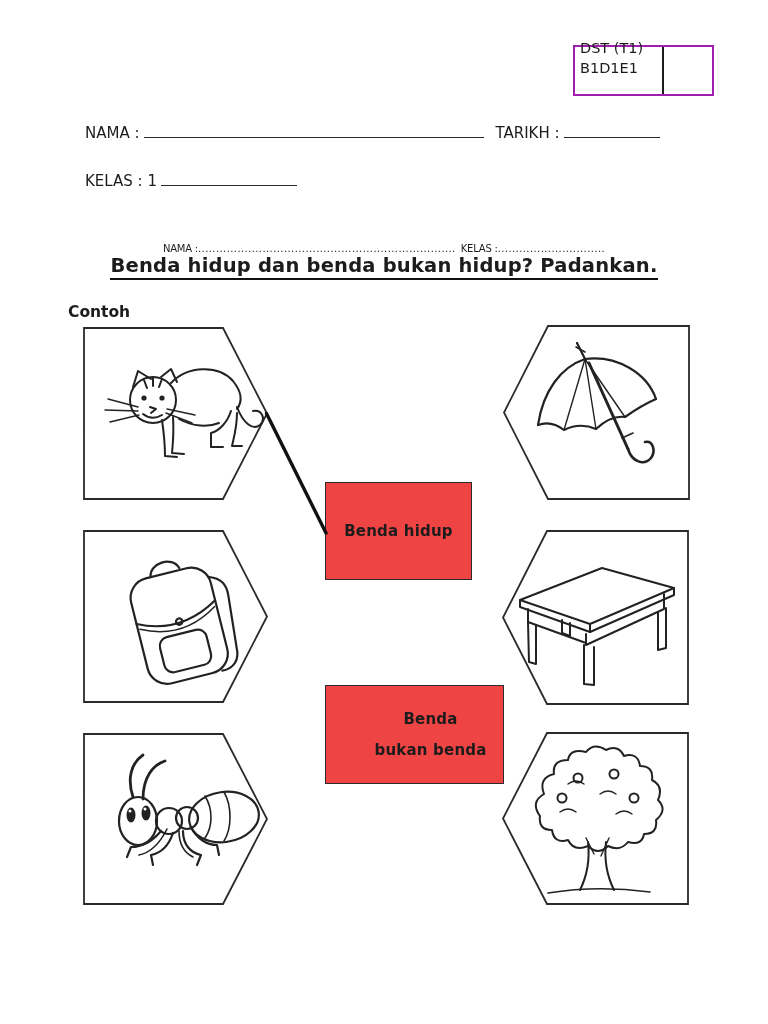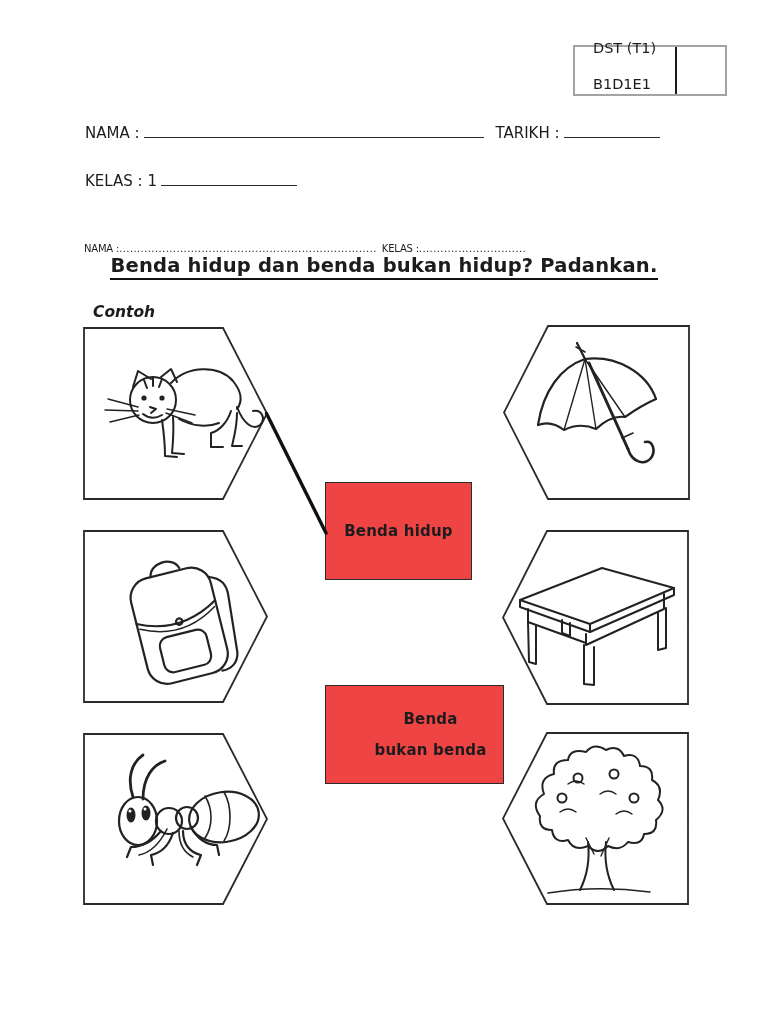--- a/index.html
+++ b/index.html
@@ -2,41 +2,41 @@
 <html><head>
 <meta charset="utf-8">
 <style>
   html,body{margin:0;padding:0;background:#ffffff;}
   .sheet{
     position:relative;width:768px;height:1024px;background:#ffffff;
     font-family:"DejaVu Sans","Liberation Sans",sans-serif;color:#1c1c1c;overflow:hidden;
   }
   
   .code-box{position:absolute;left:573px;top:45px;width:137px;height:47px;
-    border:2px solid #a3a3a3;display:flex;padding-left:13px;}
+    border:2px solid #a21caf;display:flex;}
   .code-cell-left{width:89px;border-right:2px solid #1c1c1c;padding-left:5px;box-sizing:border-box;}
   .code-cell-right{flex:1;}
   .code-line1{font-size:14.5px;font-weight:400;margin-top:-8px;line-height:18px;white-space:nowrap;background:transparent;}
-  .code-line2{font-size:14.5px;font-weight:400;line-height:18px;margin-top:18px;white-space:nowrap;}
-  
-  .row{position:absolute;font-size:15px;white-space:nowrap;}
+  .code-line2{font-size:14.5px;font-weight:400;line-height:18px;margin-top:2px;white-space:nowrap;}
+  
+  .row{position:absolute;font-size:15px;white-space:nowrap;text-align:center;}
   .row-nama{left:85px;top:122px;}
   .row-kelas{left:85px;top:170px;}
   .blank{display:inline-block;border-bottom:1.6px solid #2a2a2a;height:15px;vertical-align:baseline;margin-left:4px;}
   .blank-nama{width:340px;}
   .blank-tarikh{width:96px;}
   .blank-kelas{width:136px;}
   .gap-tarikh{display:inline-block;width:12px;}
   .row-dotted{left:76px;top:243px;font-size:10px;letter-spacing:-0.2px;width:600px;overflow:hidden;margin-left:8px;}
   .dots{letter-spacing:0.4px;}
   .kelas2{margin-left:5px;}
   
   .title-row{position:absolute;left:0;top:254px;width:768px;text-align:center;}
   .title-text{font-size:19.5px;font-weight:bold;border-bottom:2.4px solid #111;padding-bottom:1px;letter-spacing:0.2px;}
-  .contoh{position:absolute;left:93px;top:303px;font-size:15.5px;font-weight:bold;font-style:italic;}
+  .contoh{position:absolute;left:68px;top:303px;font-size:15.5px;font-weight:bold;}
   
   .hex{position:absolute;}
   .hex svg{display:block;}
   
   .abox{position:absolute;border:1.6px solid #2b2b2b;background:#ef4444;
     display:flex;flex-direction:column;align-items:center;justify-content:center;
     font-size:15px;font-weight:bold;letter-spacing:0.2px;}
   .box-hidup{left:325px;top:482px;width:145px;height:96px;}
   .box-bukan{left:325px;top:685px;width:145px;height:97px;padding-left:32px;}
   .box-bukan .bline{line-height:31px;}

